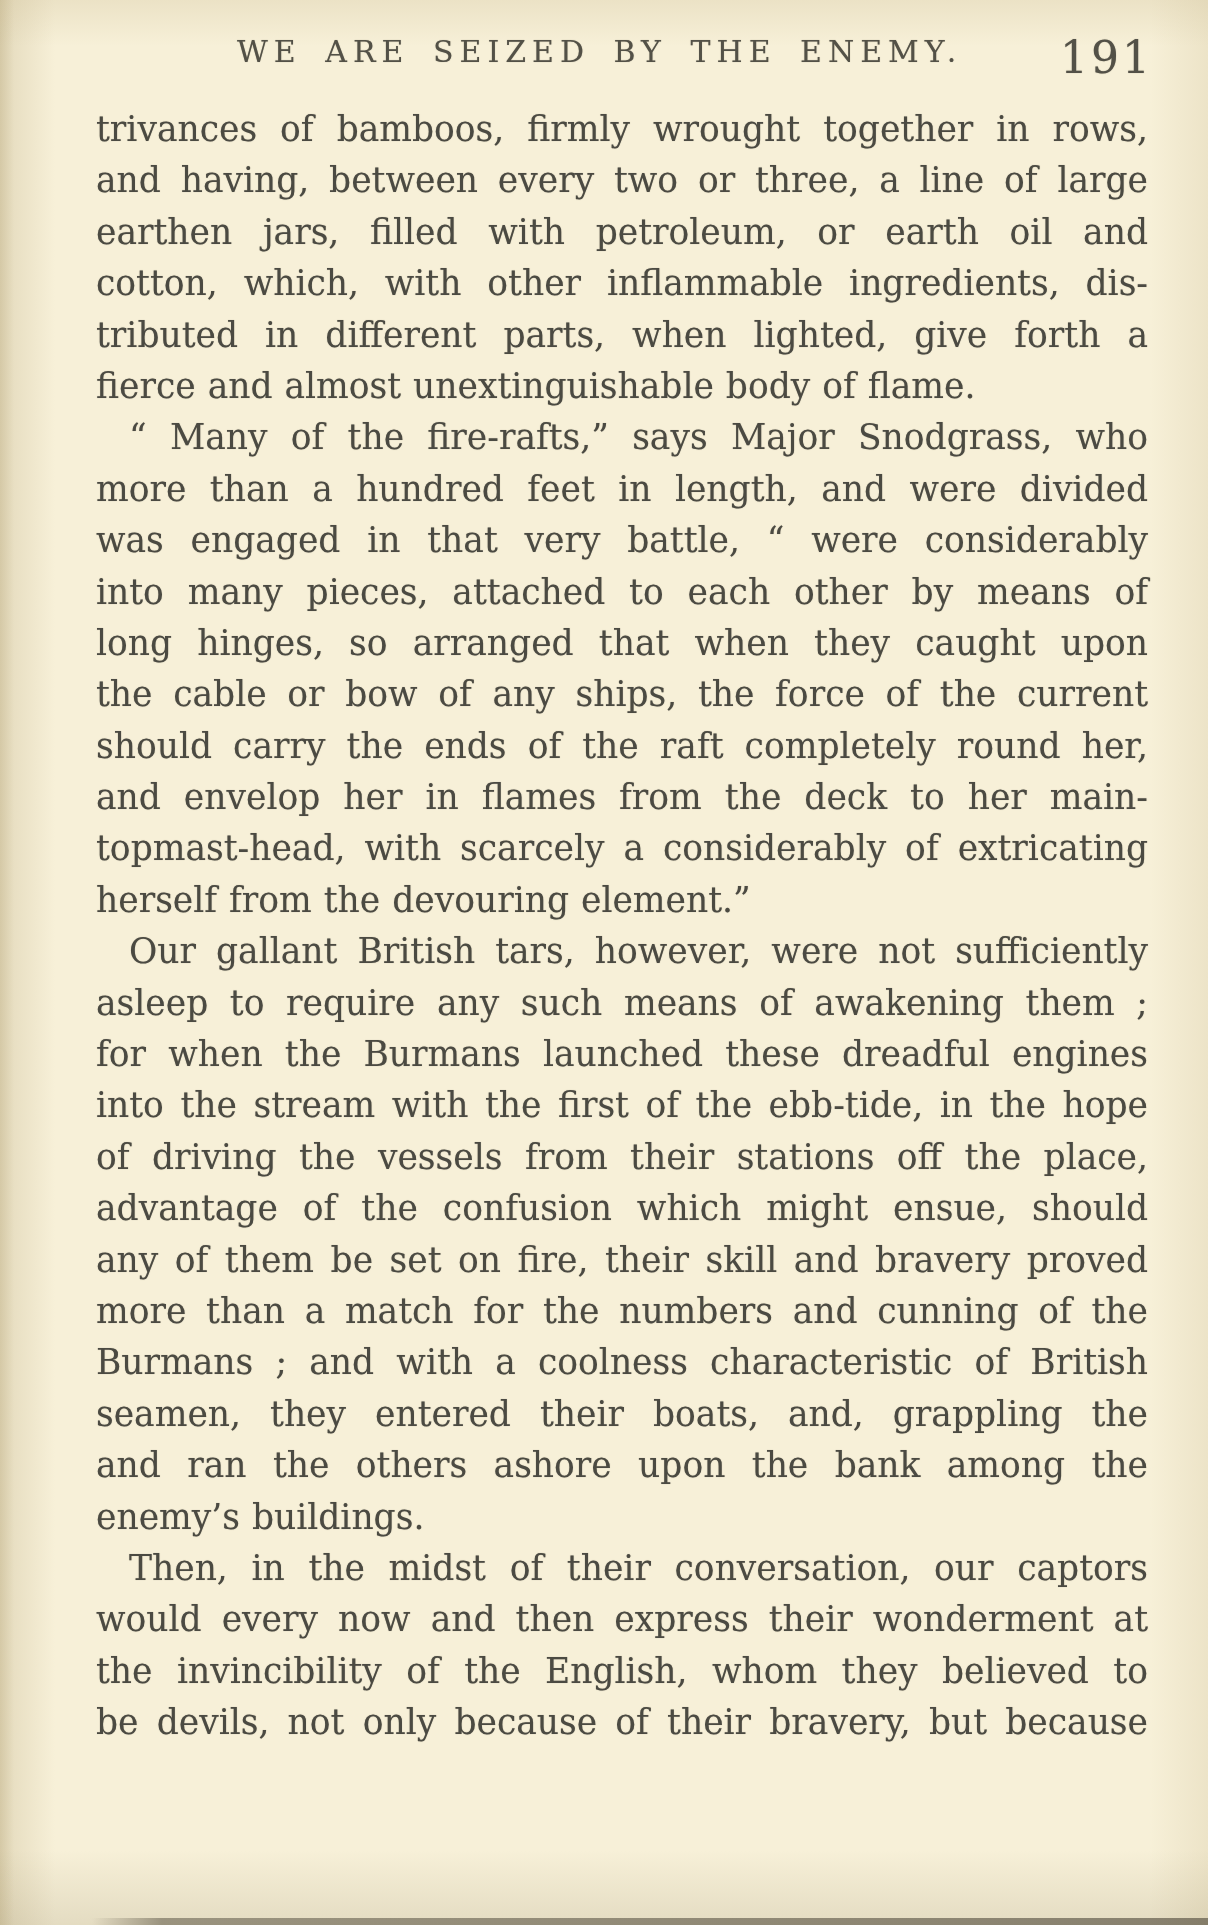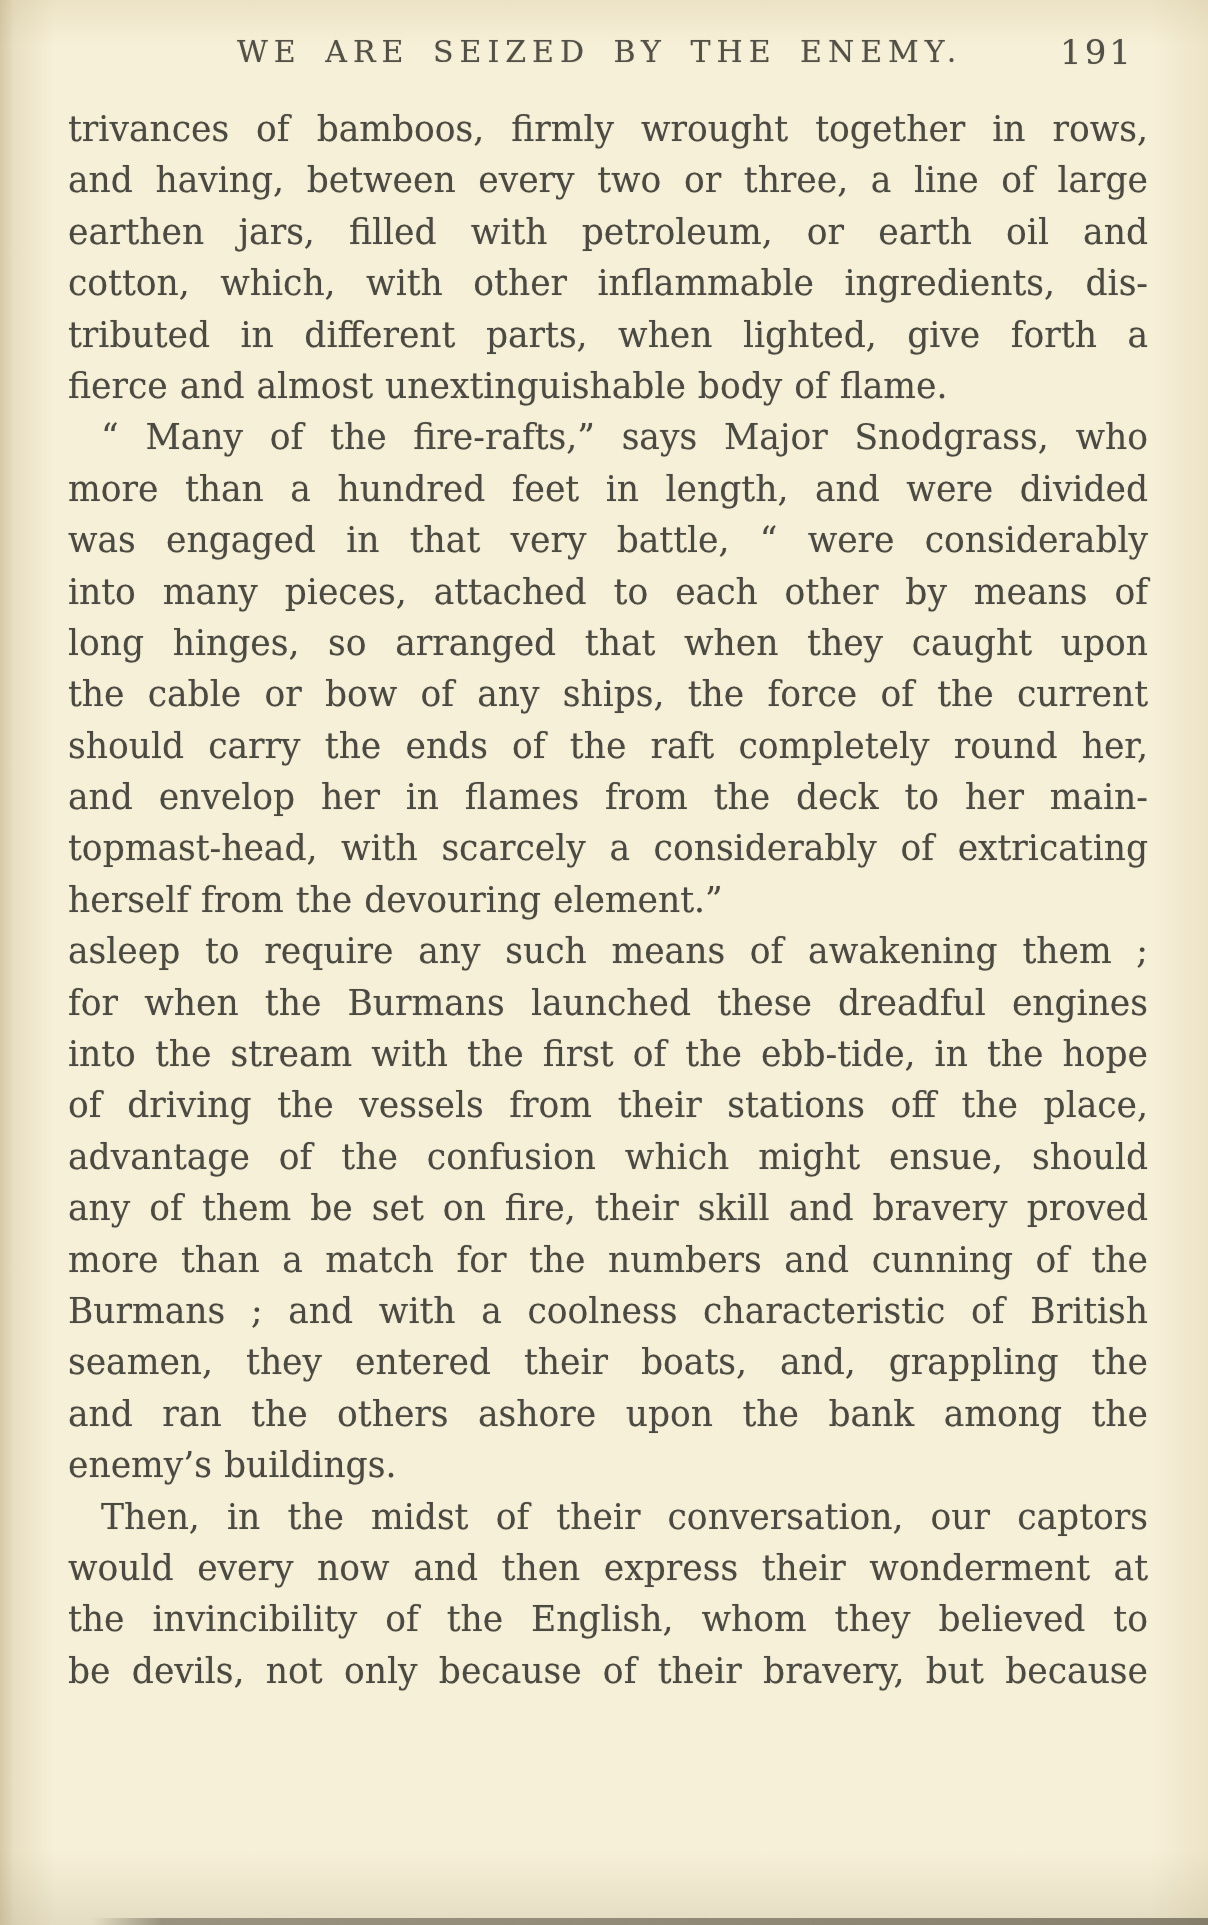--- a/index.html
+++ b/index.html
@@ -17,33 +17,34 @@
   .running-head{position:absolute;top:0;left:12px;width:100%;height:90px;color:#535147;}
   .running-title{
     position:absolute;top:34px;left:225px;
     font-size:30px;letter-spacing:6px;word-spacing:8px;
     color:#535147;
     text-shadow:0 0 1px rgba(80,75,60,.45);
     white-space:nowrap;
   }
   .page-number{
     position:absolute;top:32px;left:1048px;
-    font-size:34px;letter-spacing:3px;color:#535147;
+    font-size:44px;letter-spacing:3px;color:#535147;
     text-shadow:0 0 1px rgba(80,75,60,.45);
   }
   .page-body{
     position:absolute;top:104px;left:68px;width:1080px;
     font-size:34.5px;line-height:51.4px;color:#4b4a42;
     text-shadow:0 0 1px rgba(70,65,52,.38);
   }
   .line{
     display:block;height:51.4px;overflow:visible;
     text-align:justify;
     text-align-last:justify;
     word-spacing:1px;
+    margin-left:28px;
   }
   .line.no-just{text-align-last:left;}
   .line.indent{text-indent:33px;}
   .bottom-edge{
     position:absolute;bottom:0;left:92px;right:0;height:7px;
     background:linear-gradient(90deg, rgba(92,86,70,0) 0, rgba(92,86,70,.55) 70px, rgba(78,72,58,.62) 100%);
   }
   .left-edge-tint{
     position:absolute;top:0;left:0;bottom:0;width:14px;
     background:linear-gradient(90deg, rgba(175,158,112,.28), rgba(175,158,112,0));
@@ -70,20 +71,21 @@
       <div class="line indent">“ Many of the fire-rafts,” says Major Snodgrass, who</div>
       <div class="line">more than a hundred feet in length, and were divided</div>
       <div class="line">was engaged in that very battle, “ were considerably</div>
       <div class="line">into many pieces, attached to each other by means of</div>
       <div class="line">long hinges, so arranged that when they caught upon</div>
       <div class="line">the cable or bow of any ships, the force of the current</div>
       <div class="line">should carry the ends of the raft completely round her,</div>
       <div class="line">and envelop her in flames from the deck to her main-</div>
       <div class="line">topmast-head, with scarcely a considerably of extricating</div>
       <div class="line no-just">herself from the devouring element.”</div>
+      <div class="line indent">Our gallant British tars, however, were not sufficiently</div>
       <div class="line">asleep to require any such means of awakening them ;</div>
       <div class="line">for when the Burmans launched these dreadful engines</div>
       <div class="line">into the stream with the first of the ebb-tide, in the hope</div>
       <div class="line">of driving the vessels from their stations off the place,</div>
       <div class="line">advantage of the confusion which might ensue, should</div>
       <div class="line">any of them be set on fire, their skill and bravery proved</div>
       <div class="line">more than a match for the numbers and cunning of the</div>
       <div class="line">Burmans ; and with a coolness characteristic of British</div>
       <div class="line">seamen, they entered their boats, and, grappling the</div>
       <div class="line">and ran the others ashore upon the bank among the</div>

